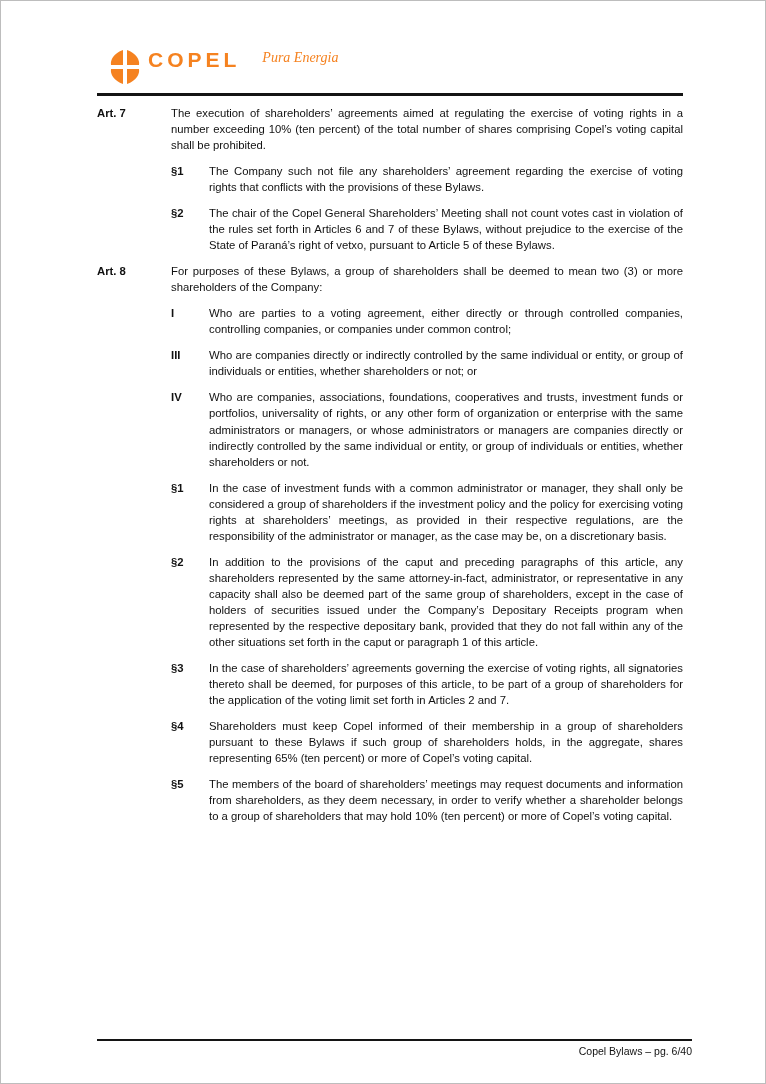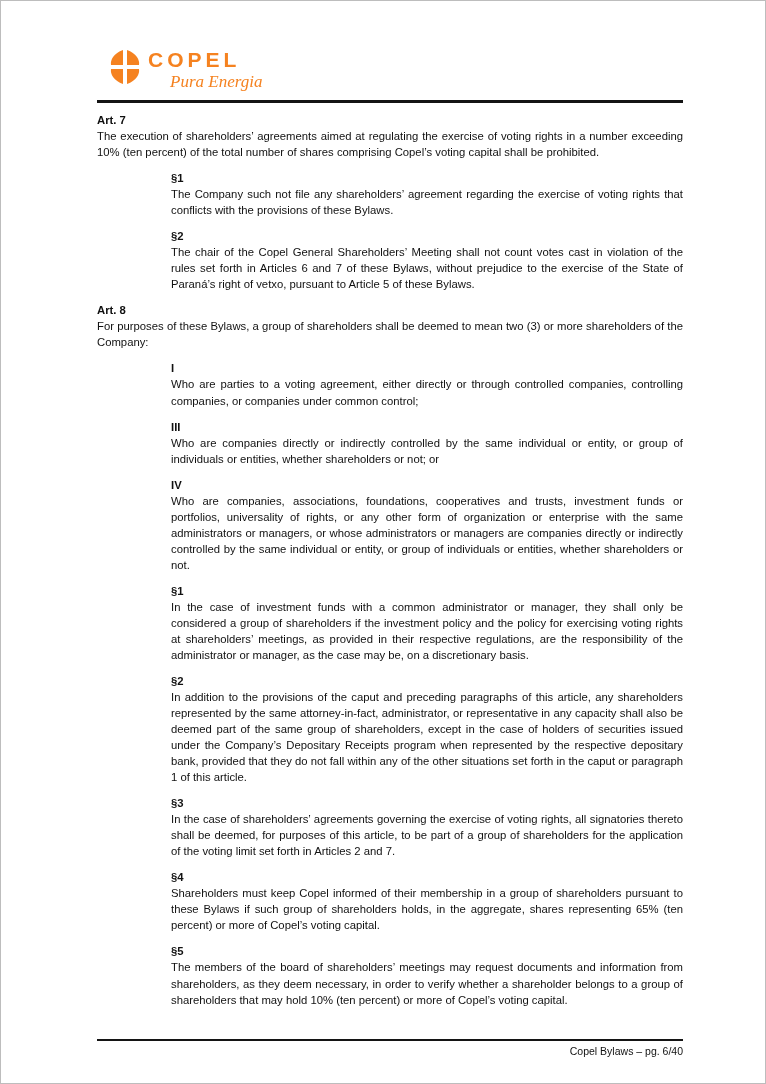--- a/index.html
+++ b/index.html
@@ -12,53 +12,53 @@
     background: #ffffff;
     border: 1px solid #bdbdbd;
     position: relative;
     overflow: hidden;
   }
 
   
   .header { margin: 0 82px 0 96px; padding-top: 48px; }
   .logo { display: flex; align-items: flex-start; gap: 7px; margin-left: 12px; margin-bottom: 8px; }
   .logo-icon { display: inline-block; width: 32px; height: 36px; }
-  .logo-textcol { display: flex; flex-direction: column; }
+  .logo-textcol { display: flex; }
   .brand {
     color: #F58220;
     font-size: 21px;
     font-weight: bold;
     letter-spacing: 4px;
     line-height: 1.05;
   }
   .tagline {
     color: #F58220;
     font-family: "Liberation Serif", serif;
     font-style: italic;
-    font-size: 17px;
+    font-size: 14px;
     margin-left: 22px;
     margin-top: 1px;
   }
   .rule { height: 3px; background: #141414; }
 
   
   .content {
     margin: 9px 82px 0 96px;
     font-size: 11.3px;
     line-height: 1.42;
   }
-  .row { display: flex; margin-bottom: 10px; flex-direction: column; }
+  .row { display: flex; margin-bottom: 10px; }
   .lab { width: 74px; flex: none; font-weight: bold; }
   .sub { margin-left: 74px; }
   .sublab { width: 38px; flex: none; font-weight: bold; }
   .txt { flex: 1; text-align: justify; }
   .article { margin-bottom: 2px; }
 
   
-  .footer { position: absolute; left: 96px; right: 82px; bottom: 26px; }
+  .footer { position: absolute; left: 96px; right: 73px; bottom: 26px; }
   .footer-rule { height: 2.5px; background: #141414; margin-bottom: 4px; }
   .footer-text { text-align: right; font-size: 10.5px; }
 </style>
 </head>
 <body>
 
 <div class="page">
 
   <div class="header">
     <div class="logo">

